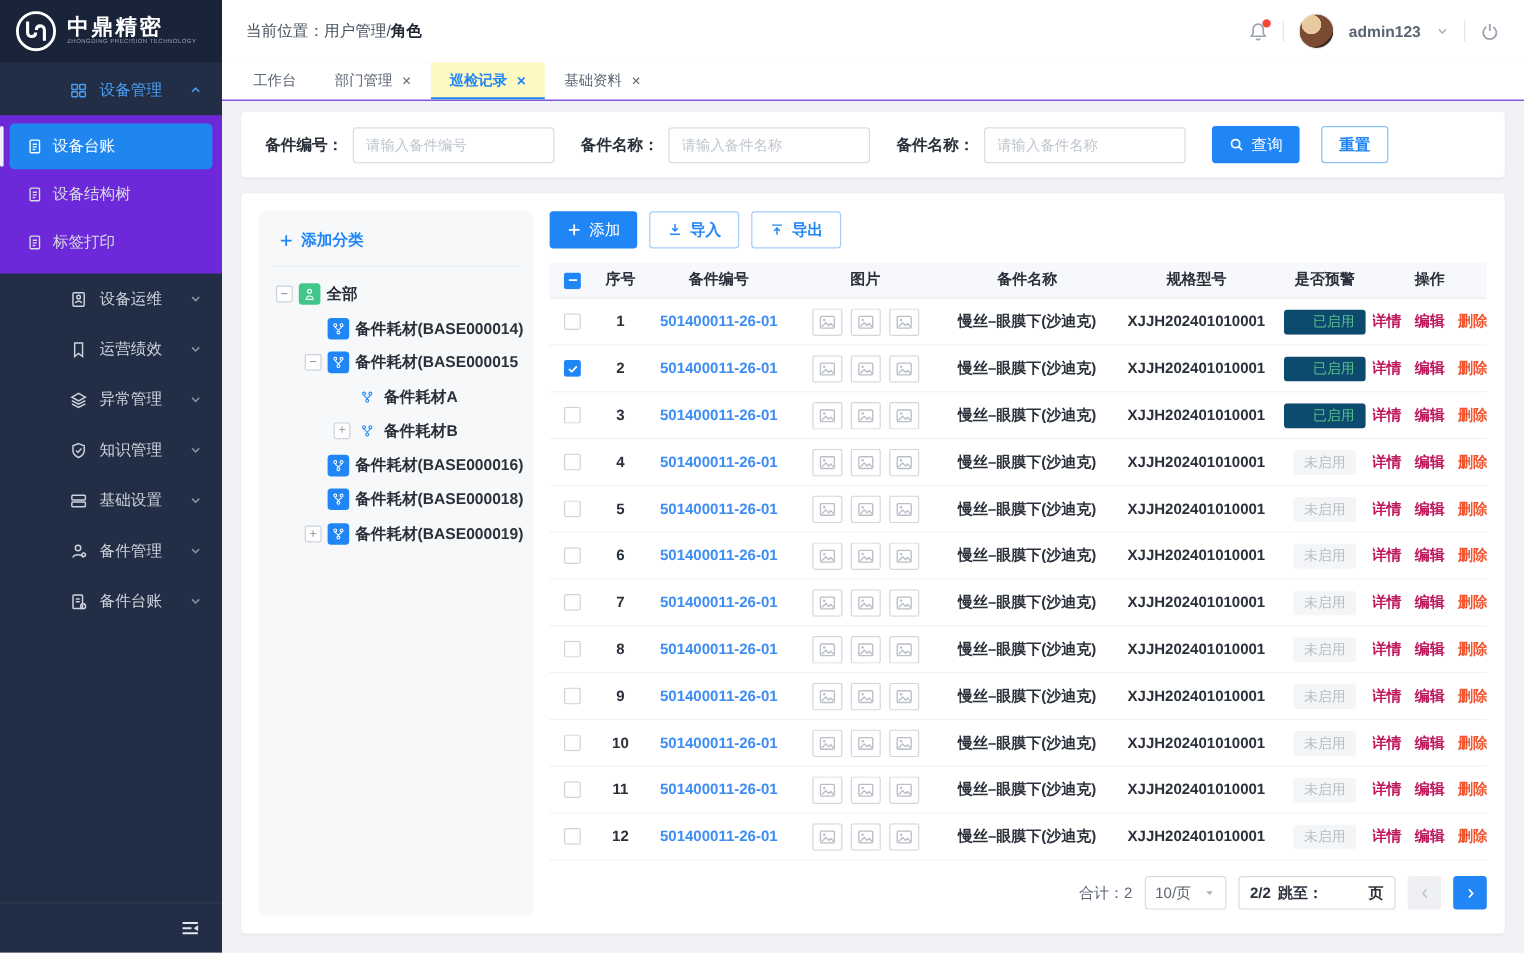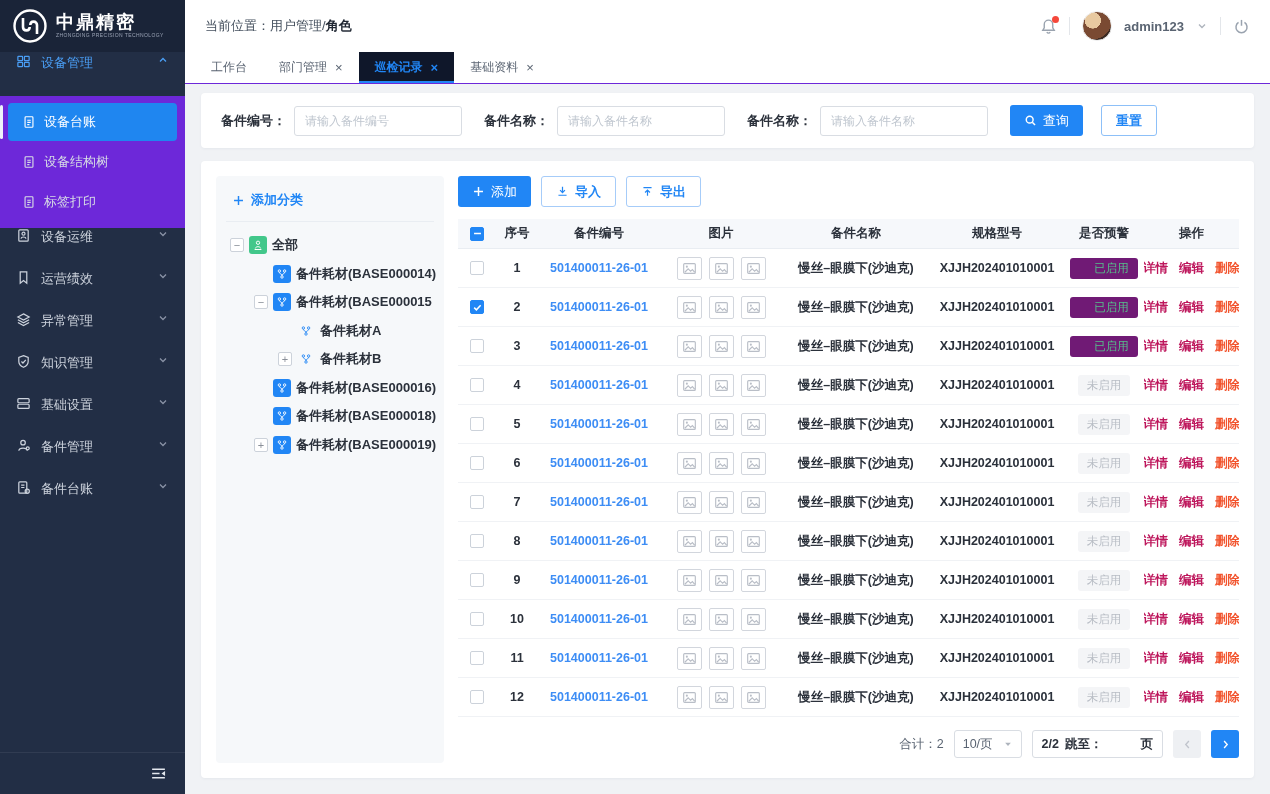--- a/index.html
+++ b/index.html
@@ -8,21 +8,21 @@
   svg { display:block; }
 
   
   .sidebar { width:185px; background:#222e45; display:flex; flex-direction:column; flex-shrink:0; color:#cdd3dd; }
   .logo-band { height:52px; background:#1a2438; display:flex; align-items:center; padding:0 12px; gap:8px; flex-shrink:0; }
   .logo-mark { width:36px; height:36px; flex-shrink:0; }
   .logo-text { display:flex; flex-direction:column; line-height:1.1; }
   .logo-title { color:#fff; font-size:18px; font-weight:bold; letter-spacing:2px; white-space:nowrap; }
   .logo-sub { color:#9aa3b5; font-size:5px; letter-spacing:.4px; white-space:nowrap; }
   .menu { flex:1; overflow:hidden; padding-top:2px; }
-  .menu-item { height:42px; display:flex; align-items:flex-start; gap:10px; padding:0 16px; font-size:13px; cursor:pointer; color:#cdd3dd; }
+  .menu-item { height:42px; display:flex; align-items:center; gap:10px; padding:0 16px; font-size:13px; cursor:pointer; color:#cdd3dd;margin-left:42px; }
   .menu-item.open { color:#4a9ef5; }
   .menu-item .chev { margin-left:auto; color:#8a93a6; }
   .menu-item.open .chev { color:#4a9ef5; }
   .submenu { background:#6d28d9; padding:5px 8px; }
   .submenu-item { position:relative; height:38px; display:flex; align-items:center; gap:8px; padding:0 14px; margin:2px 0; border-radius:4px; color:#d7dce4; cursor:pointer; }
   .submenu-item.active { background:#1f86f0; color:#fff; }
   .submenu-item.active::before { content:""; position:absolute; left:-8px; top:2px; bottom:2px; width:3px; background:#eef3fa; border-radius:2px; }
   .collapse-bar { height:42px; border-top:1px solid rgba(255,255,255,.07); display:flex; align-items:center; justify-content:flex-end; padding:0 18px; color:#e3e7ee; }
 
   
@@ -32,21 +32,21 @@
   .breadcrumb b { color:#1f2632; }
   .topbar-right { margin-left:auto; display:flex; align-items:center; gap:12px; color:#9aa3af; }
   .bell { position:relative; }
   .bell .dot { position:absolute; top:-2px; right:-2px; width:7px; height:7px; background:#f5483b; border-radius:50%; }
   .v-div { width:1px; height:18px; background:#e3e6ea; }
   .avatar { width:30px; height:30px; border-radius:50%; background:radial-gradient(circle at 35% 30%, #e8c9a0 0 30%, #7a4a32 31% 70%, #3c2a22 71%); border:1px solid #eee; }
   .username { font-size:13px; color:#5a6472; font-weight:bold; }
 
   .tabbar { height:32px; background:#fff; border-bottom:1px solid #6d28d9; display:flex; align-items:stretch; padding-left:10px; flex-shrink:0; }
   .tab { display:flex; align-items:center; gap:8px; padding:0 16px; font-size:12px; color:#5a6472; cursor:pointer; }
-  .tab.active { background:#0f172a; color:#2186f5; box-shadow:inset 0 -2px 0 #2186f5; font-weight:bold; }
+  .tab.active { background:#fef9c3; color:#2186f5; box-shadow:inset 0 -2px 0 #2186f5; font-weight:bold; }
   .tab-close { font-size:13px; line-height:1; color:inherit; }
 
   
   .content { flex:1; padding:9px 16px 16px; display:flex; flex-direction:column; gap:13px; min-height:0; }
   .card { background:#fff; border-radius:4px; box-shadow:0 1px 3px rgba(20,40,80,.05); }
   .search-card { padding:12px 20px; display:flex; align-items:center; gap:22px; flex-shrink:0; }
   .field { display:flex; align-items:center; gap:8px; }
   .field-label { font-size:13px; font-weight:bold; color:#2b313b; white-space:nowrap; }
   .field input { width:168px; height:30px; border:1px solid #d9dde3; border-radius:3px; padding:0 10px; font-size:12px; color:#555; outline:none; font-family:inherit; }
   .field input::placeholder { color:#bfc6cf; }
@@ -76,21 +76,21 @@
   .thead { height:30px; background:#f6f8fb; border-bottom:1px solid #e9edf2; font-weight:bold; font-size:12.5px; color:#2b313b; }
   .tbody-row { height:39px; font-size:12.5px; color:#2b313b; }
   .cell { display:flex; align-items:center; justify-content:center; overflow:hidden; white-space:nowrap; }
   .c-check { width:38px; } .c-no { width:42px; font-weight:bold; }
   .c-code { width:122px; } .c-img { width:122px; gap:7px; }
   .c-name { width:148px; font-weight:bold; } .c-model { width:134px; font-weight:bold; }
   .c-warn { width:80px; } .c-op { flex:1; gap:11px; }
   .code-link { color:#3d8df5; font-weight:bold; cursor:pointer; }
   .imgbox { width:25px; height:23px; border:1px solid #d2d6dd; border-radius:2px; display:flex; align-items:center; justify-content:center; color:#b9bec7; background:#fff; }
   .badge { padding:3px 9px; border-radius:3px; font-size:11.5px; }
-  .badge.on { color:#57c08b; background:#701a75;padding-left:24px; }
+  .badge.on { color:#57c08b; background:#0c4a6e;padding-left:24px; }
   .badge.off { color:#b7bcc4; background:#f4f5f7; }
   .op-link { font-weight:bold; cursor:pointer; font-size:12.5px; }
   .op-detail,.op-edit { color:#be185d; } .op-delete { color:#f2552f; }
 
   .checkbox { width:14px; height:14px; border:1px solid #ccd2da; border-radius:2px; background:#fff; display:flex; align-items:center; justify-content:center; cursor:pointer; }
   .checkbox.checked,.checkbox.indet { background:#2186f5; border-color:#2186f5; color:#fff; }
 
   .pagination { margin-top:13px; display:flex; align-items:center; justify-content:flex-end; gap:10px; font-size:12.5px; color:#5a6472; flex-shrink:0; }
   .pg-select { height:28px; border:1px solid #d9dde3; border-radius:3px; display:flex; align-items:center; gap:10px; padding:0 8px; background:#fff; cursor:pointer; color:#5a6472; }
   .pg-jump { height:28px; border:1px solid #d9dde3; border-radius:3px; display:flex; align-items:center; gap:6px; padding:0 9px; background:#fff; }

